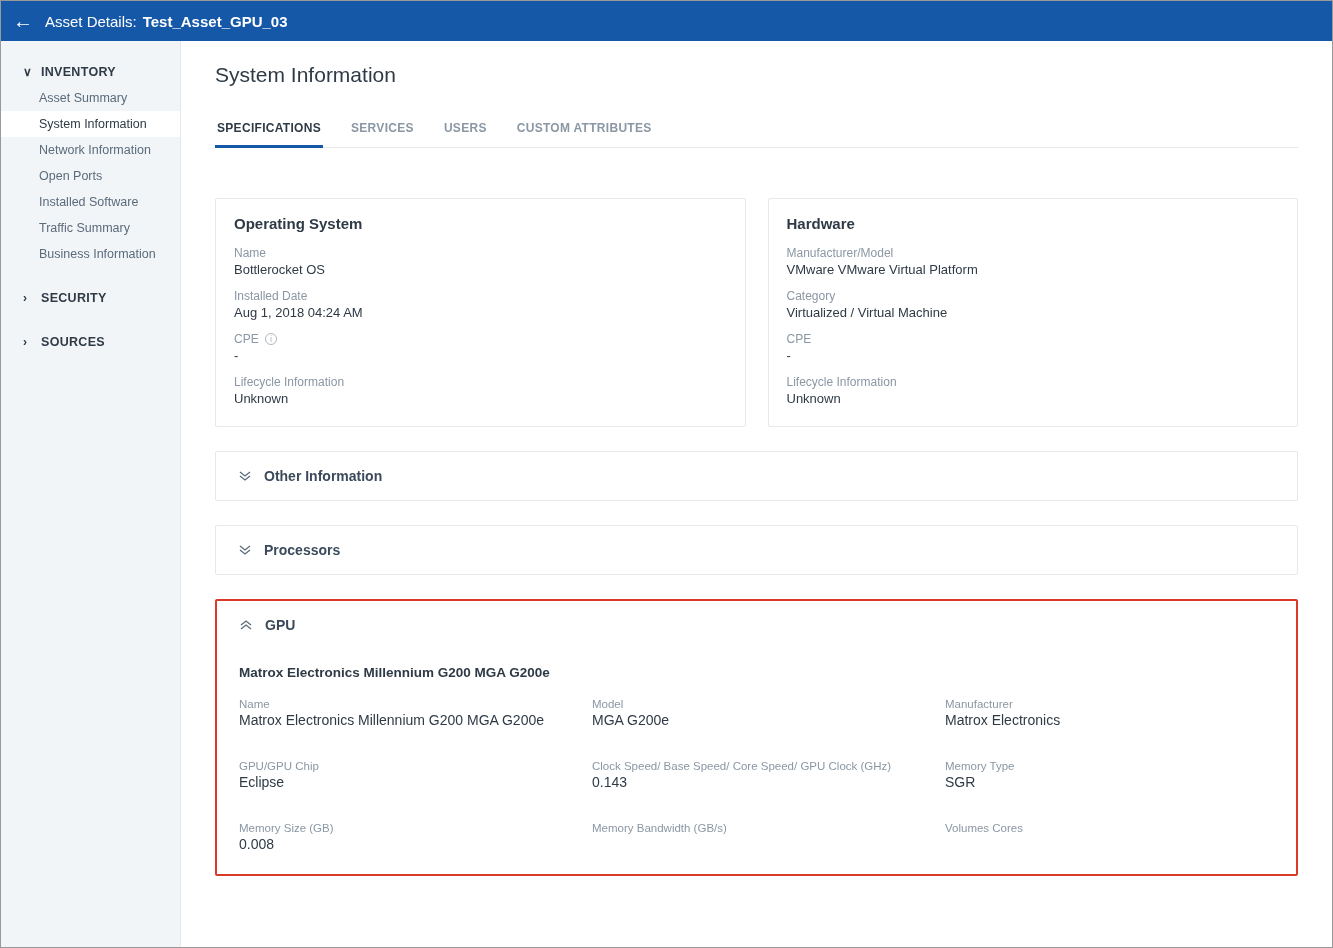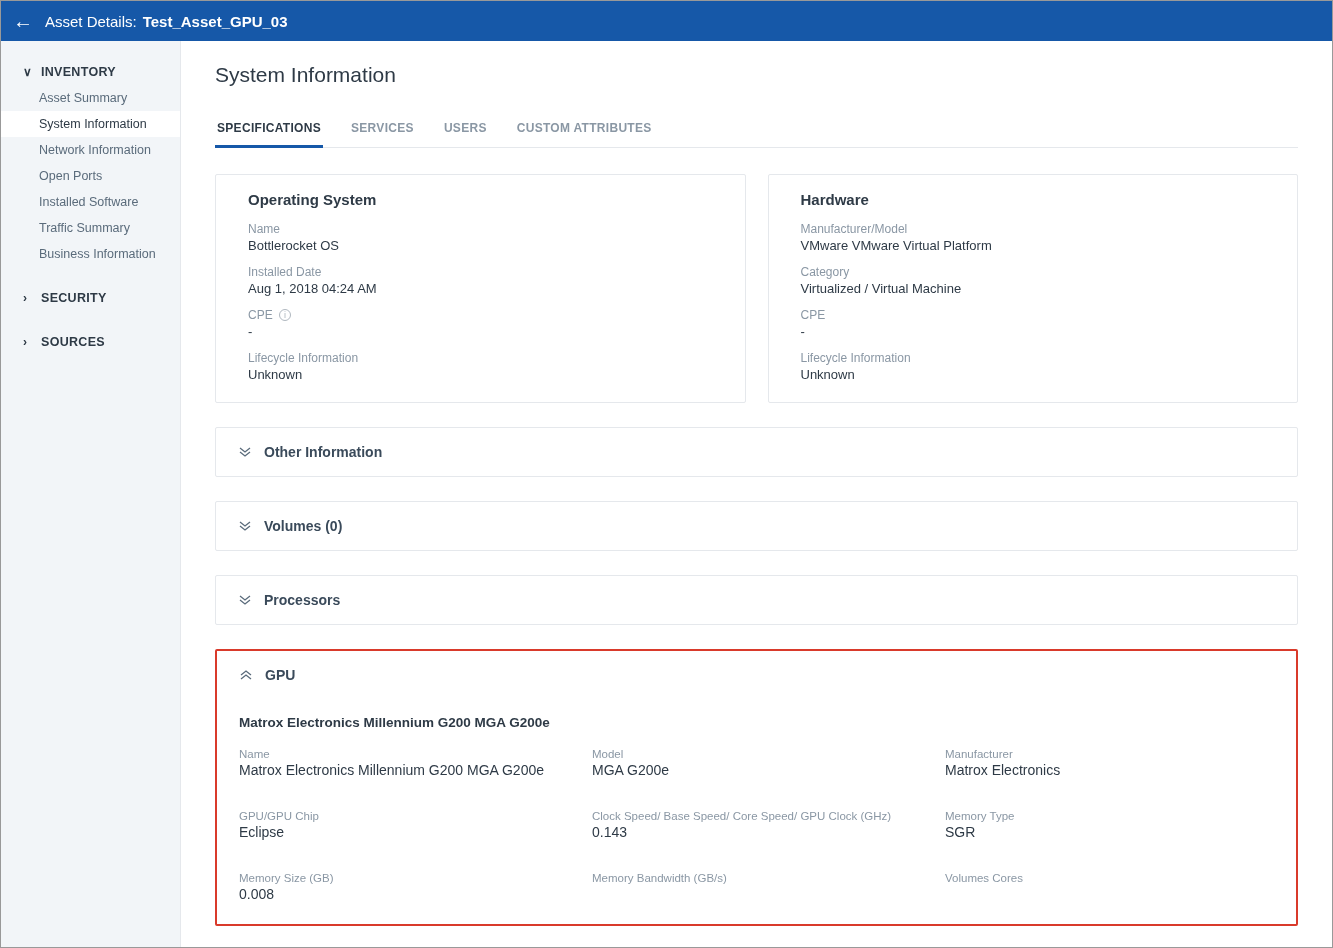--- a/index.html
+++ b/index.html
@@ -102,21 +102,22 @@
   }
   .cards-row {
     display: flex;
     gap: 22px;
     margin-bottom: 24px;
   }
   .card {
     flex: 1;
     border: 1px solid #e5e8ec;
     border-radius: 2px;
-    padding: 16px 18px 20px 32px;
+    padding: 16px 18px 20px 18px;
+    margin-top: 24px;
   }
   .card-title {
     font-size: 15px;
     font-weight: 600;
     color: #2e3a46;
     margin-bottom: 14px;
   }
   .field { margin-bottom: 12px; }
   .field-label {
     font-size: 12px;
@@ -296,31 +297,20 @@
         <span class="expand-icon">
           <svg width="14" height="14" viewBox="0 0 14 14">
               <path d="M2 3 L7 7 L12 3" fill="none" stroke="#5a6b7b" stroke-width="1.3"></path>
               <path d="M2 7 L7 11 L12 7" fill="none" stroke="#5a6b7b" stroke-width="1.3"></path>
             </svg>
         </span>
         <span class="title">Other Information</span>
       </div>
     </div>
 
-    <div class="panel">
-      <div class="panel-header">
-        <span class="expand-icon">
-          <svg width="14" height="14" viewBox="0 0 14 14">
-              <path d="M2 3 L7 7 L12 3" fill="none" stroke="#5a6b7b" stroke-width="1.3"></path>
-              <path d="M2 7 L7 11 L12 7" fill="none" stroke="#5a6b7b" stroke-width="1.3"></path>
-            </svg>
-        </span>
-        <span class="title">Volumes (0)</span>
-      </div>
-    </div>
 
     <div class="panel">
       <div class="panel-header">
         <span class="expand-icon">
           <svg width="14" height="14" viewBox="0 0 14 14">
               <path d="M2 3 L7 7 L12 3" fill="none" stroke="#5a6b7b" stroke-width="1.3"></path>
               <path d="M2 7 L7 11 L12 7" fill="none" stroke="#5a6b7b" stroke-width="1.3"></path>
             </svg>
         </span>
         <span class="title">Processors</span>

